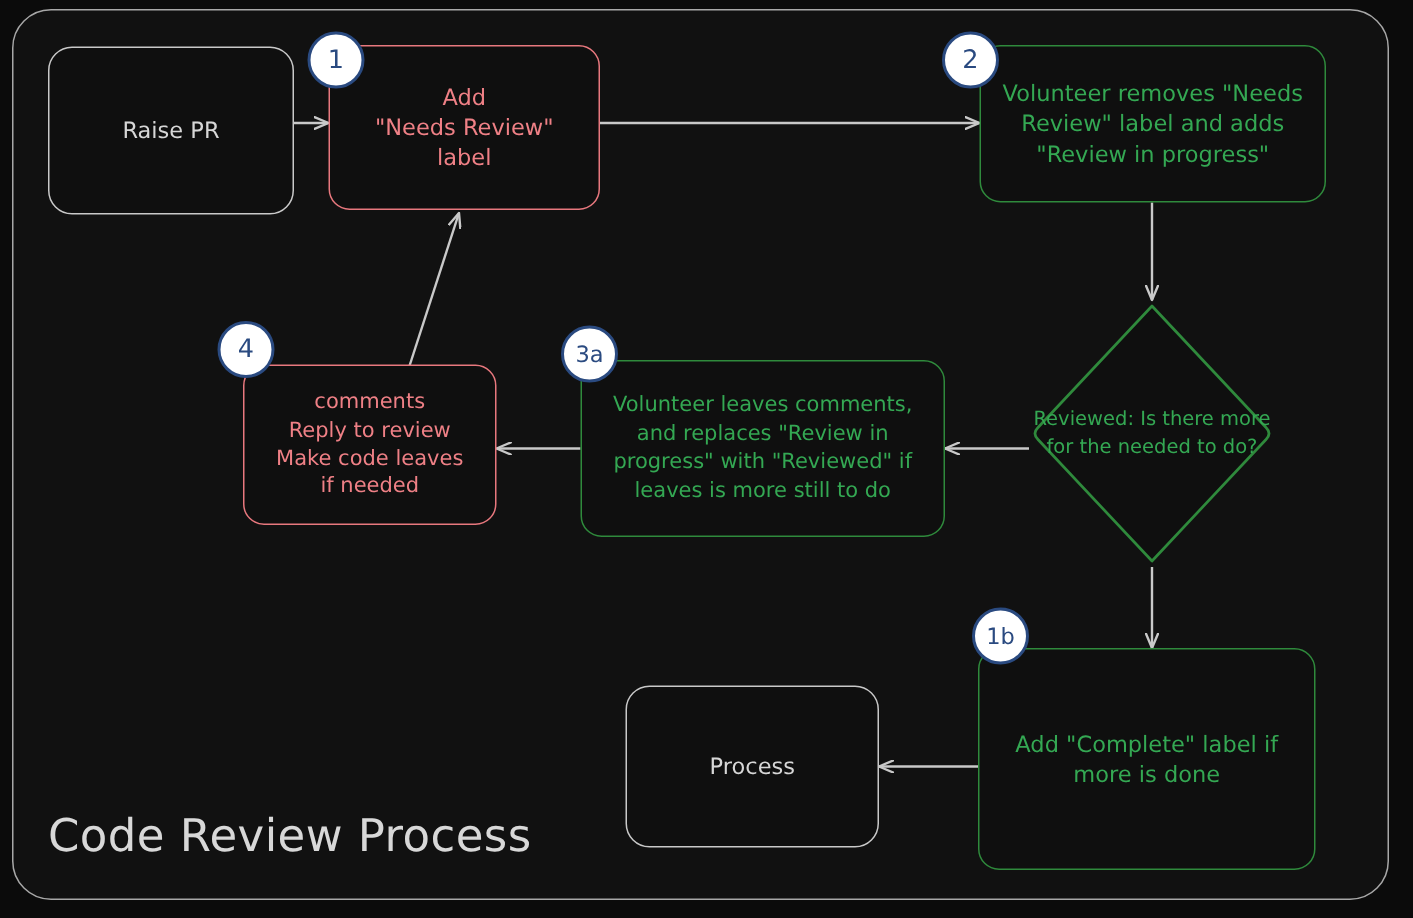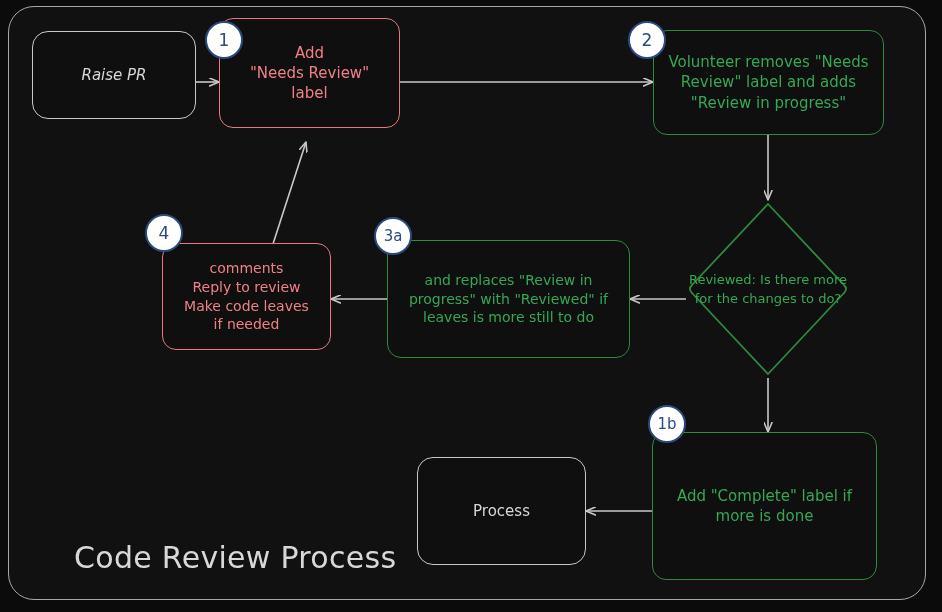--- a/index.html
+++ b/index.html
@@ -108,21 +108,20 @@
   }
   .badge.wide { font-size: 15px; align-items: center; }
 
   #title {
     position: absolute;
     left: 32px;
     top: 540px;
     color: #d8d8d8;
     font-size: 30px;
     letter-spacing: 0.3px;
-    margin-left: 42px;
   }
 </style>
 </head>
 <body>
 
 <div id="canvas">
 
   <div id="frame"></div>
 
   <svg id="svg-layer" viewBox="0 0 942 612">
@@ -142,25 +141,25 @@
 
     <line x1="387" y1="299" x2="331" y2="299" stroke="#c9c9c9" stroke-width="1.6" marker-end="url(#arrowhead)"></line>
 
     <line x1="272" y1="247" x2="306" y2="142" stroke="#c9c9c9" stroke-width="1.6" marker-end="url(#arrowhead)"></line>
 
     <line x1="768" y1="378" x2="768" y2="432" stroke="#c9c9c9" stroke-width="1.6" marker-end="url(#arrowhead)"></line>
 
     <line x1="652" y1="511" x2="586" y2="511" stroke="#c9c9c9" stroke-width="1.6" marker-end="url(#arrowhead)"></line>
   </svg>
 
-  <div class="node node-plain" style="left:32px; top:31px; width:164px; height:88px;font-style:italic;">
+  <div class="node node-plain" style="left:32px; top:31px; width:164px; height:112px;">
     <span>Raise PR</span>
   </div>
 
-  <div class="node node-red" style="left:219px; top:18px; width:181px; height:110px;">
+  <div class="node node-red" style="left:219px; top:30px; width:181px; height:110px;">
     <div>
       <span>Add</span>
       <span>"Needs Review"</span>
       <span>label</span>
     </div>
   </div>
   <div class="badge" style="left:205px; top:21px;">
     <span>1</span>
   </div>
 
@@ -176,27 +175,28 @@
   </div>
 
   <div class="diamond-wrap" style="left:686px; top:200px; width:164px; height:178px;">
     <svg class="diamond-shape" viewBox="0 0 164 178" preserveAspectRatio="none">
       <path d="M82,4 L158,85 Q162,89 158,93 L82,174 L6,93 Q2,89 6,85 Z" fill="#0f0f0f" stroke="#2f8a3c" stroke-width="1.8" stroke-linejoin="round"></path>
     </svg>
     <div class="diamond-text">
       <div>
         <span>Reviewed:</span>
         <span>Is there more for</span>
-        <span>the changes to do?</span>
+        <span>the needed to do?</span>
       </div>
     </div>
   </div>
 
   <div class="node node-green" style="left:387px; top:240px; width:243px; height:118px; font-size:14px;">
     <div>
+      <span>Volunteer leaves comments,</span>
       <span>and replaces "Review in</span>
       <span>progress" with "Reviewed" if</span>
       <span>leaves is more still to do</span>
     </div>
   </div>
   <div class="badge wide" style="left:374px; top:217px;">
     <span>3a</span>
   </div>
 
   <div class="node node-red" style="left:162px; top:243px; width:169px; height:107px; font-size:14px;">

